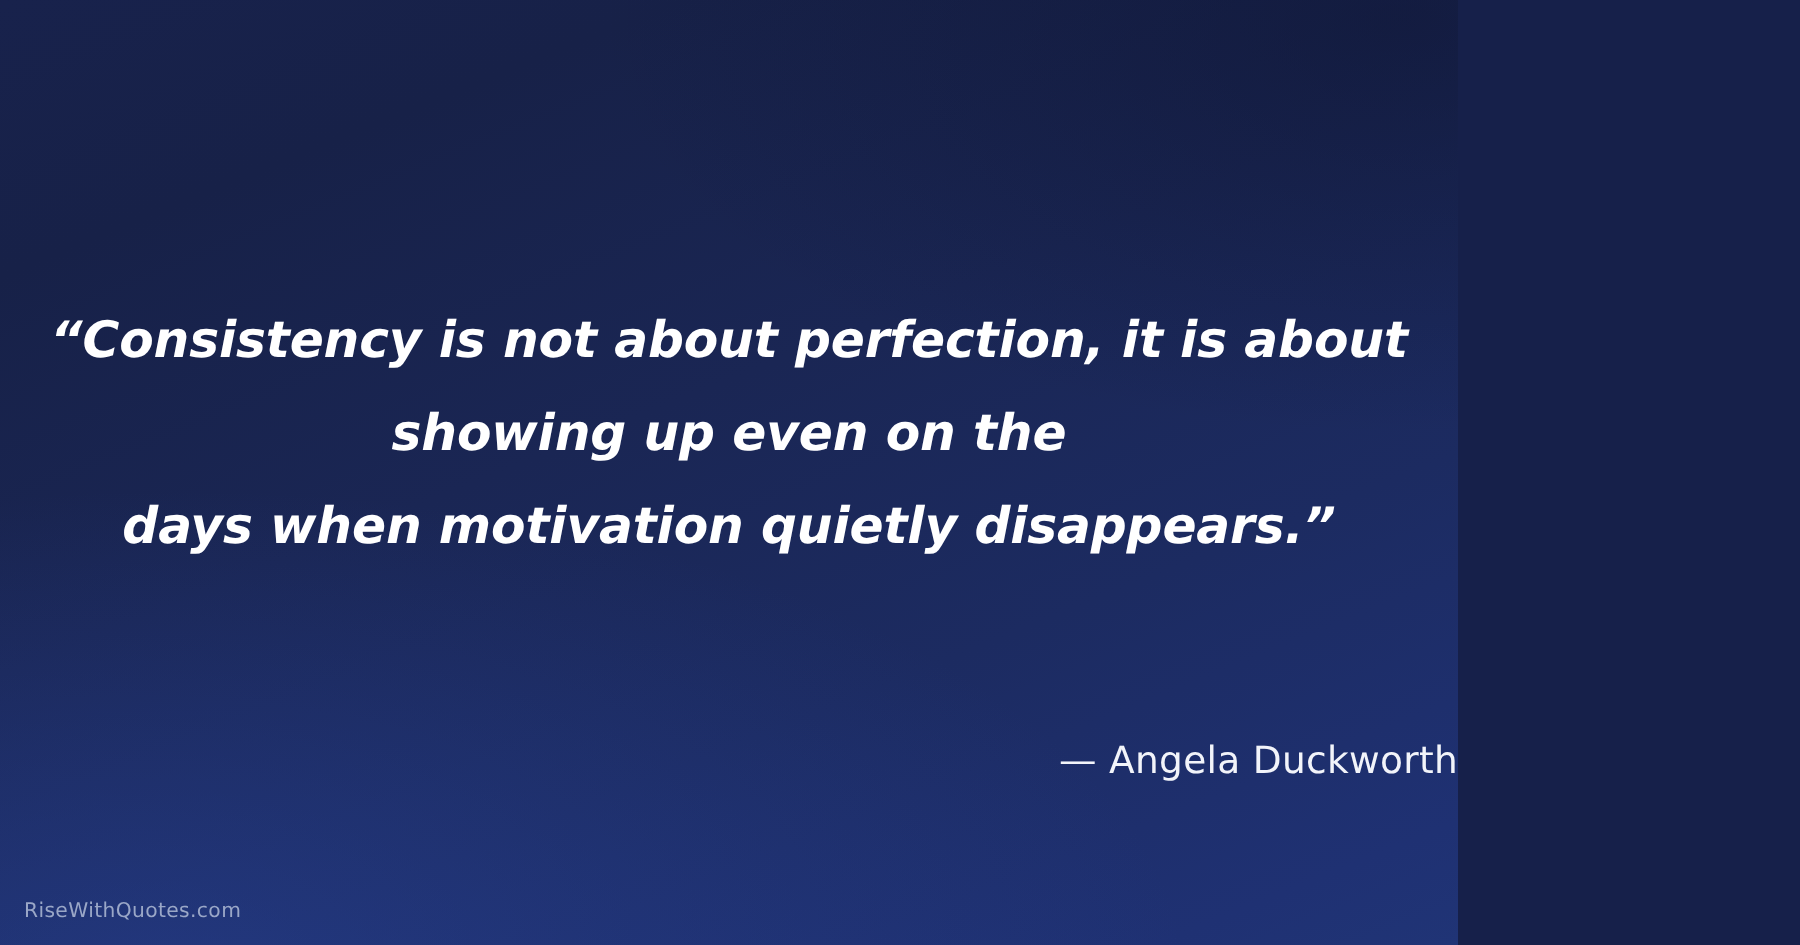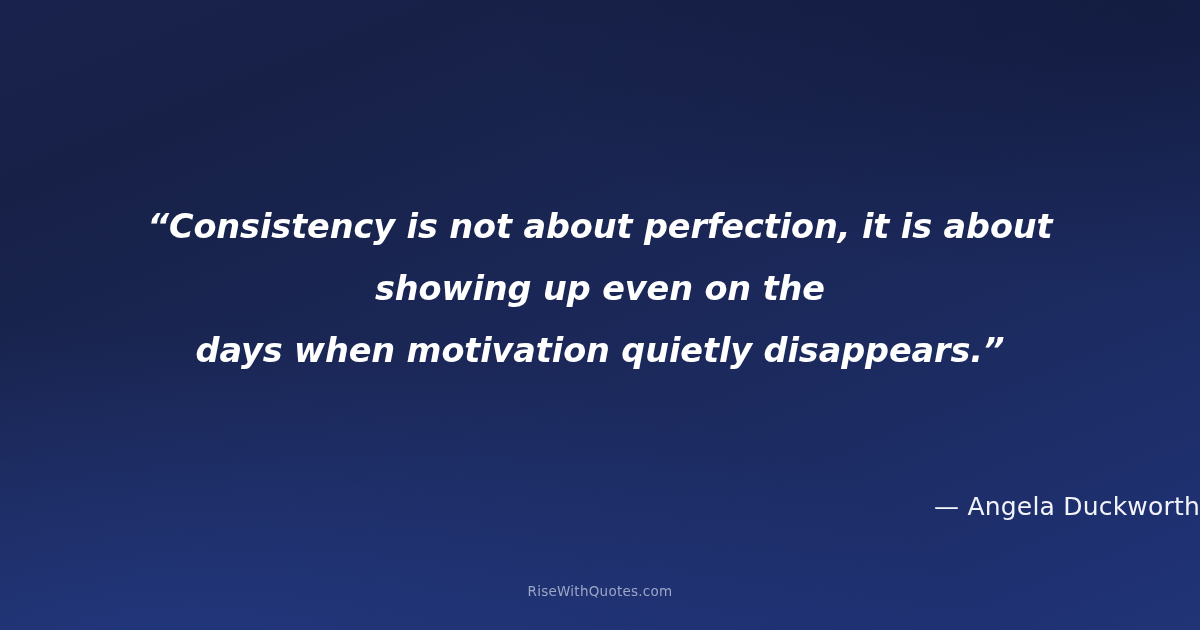--- a/index.html
+++ b/index.html
@@ -12,21 +12,21 @@
     width: 1200px;
     height: 630px;
     overflow: hidden;
     font-family: "Liberation Sans", "DejaVu Sans", sans-serif;
     background: #16204a;
   }
 
   
   .quote-card {
     position: relative;
-    width: 1200px;
+    width: 972px;
     height: 630px;
     box-sizing: border-box;
     background:
       linear-gradient(158deg,
         #18224c 0%,
         #172148 18%,
         #1a2654 44%,
         #1c2b61 68%,
         #1f3173 92%,
         #203476 100%);
@@ -80,22 +80,22 @@
     letter-spacing: 0.2px;
     color: #f2f4fa;
   }
 
   
   .footer-source {
     position: absolute;
     left: 0;
     right: 0;
     top: 583px;
-    text-align: center;
-    margin: 0;
+    text-align: left;
+    margin: 16px;
     font-family: "DejaVu Sans", "Liberation Sans", sans-serif;
     font-size: 13.5px;
     font-weight: 400;
     letter-spacing: 0.25px;
     color: #9aa7c7;
   }
 </style>
 </head>
 <body>
 

